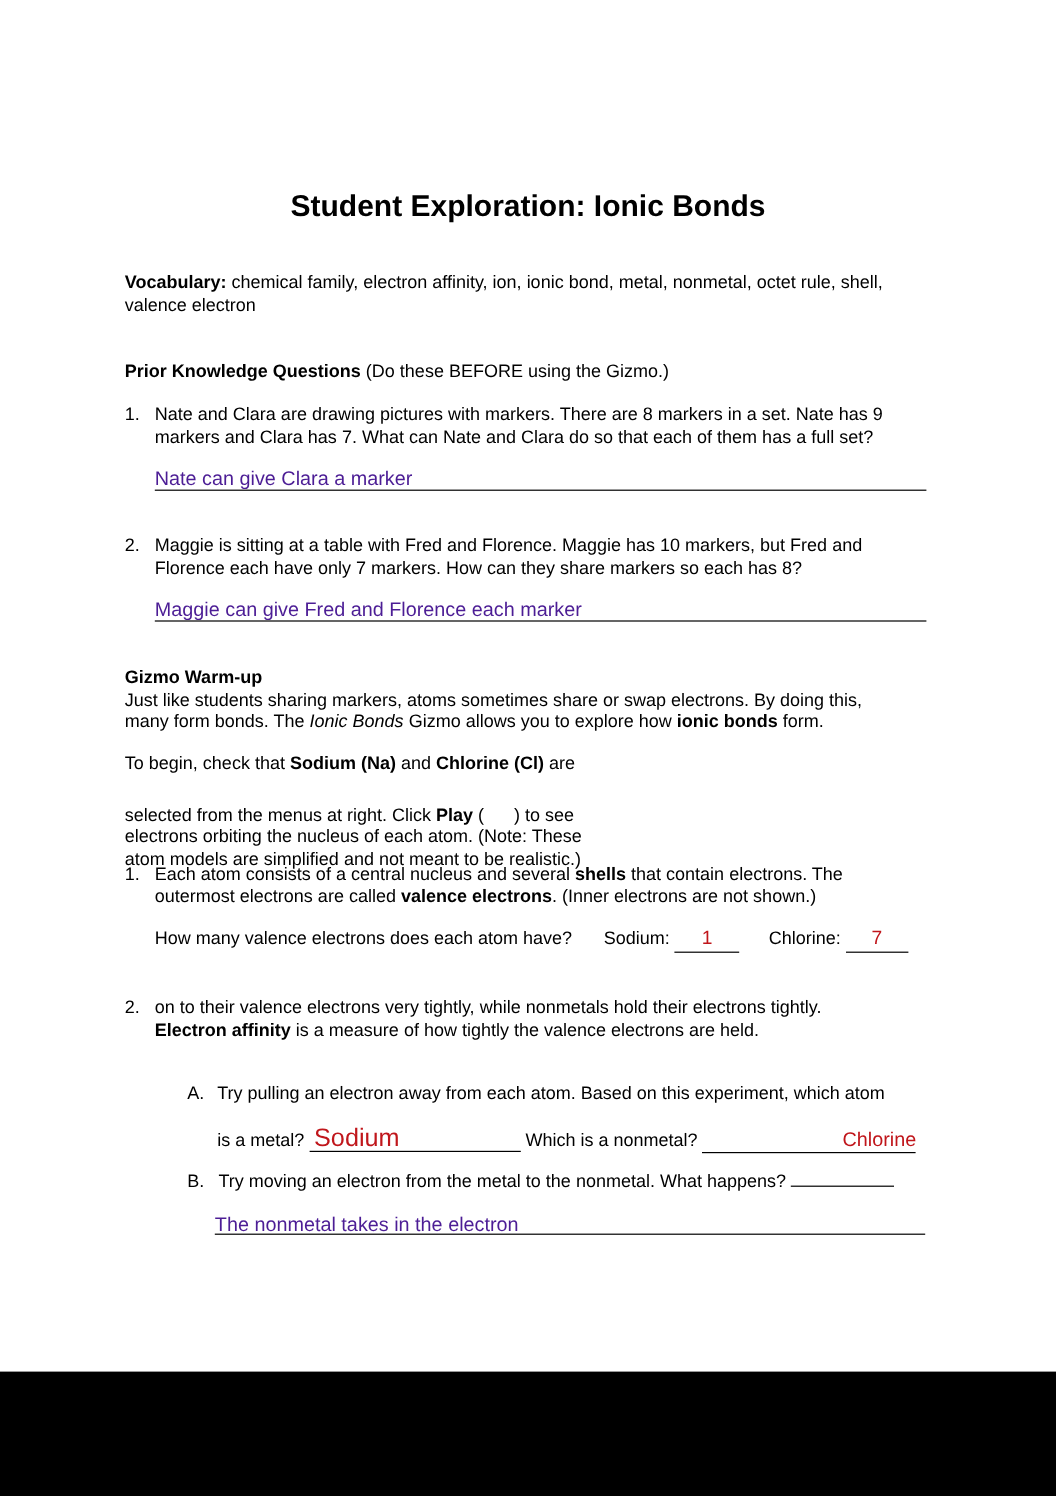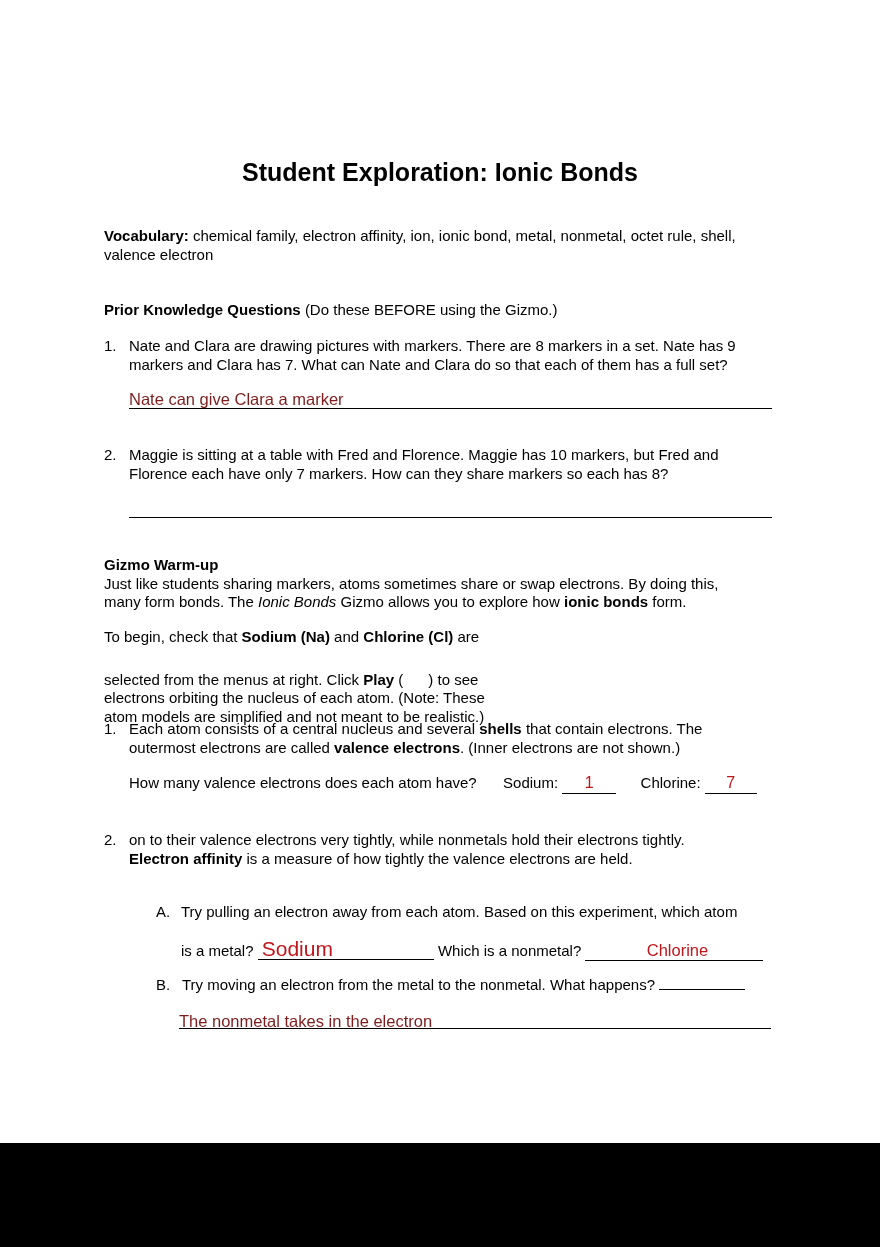--- a/index.html
+++ b/index.html
@@ -7,21 +7,21 @@
       width: 880px; height: 1247px; background: #ffffff; position: relative; overflow: hidden;
       font-family: "Liberation Sans", sans-serif; color: #000;
     }
     .page { position: absolute; left: 0; top: 0; width: 860px; height: 1143px; background: #fff; }
     .bottom-bar { position: absolute; left: 0; top: 1143px; width: 880px; height: 104px; background: #000; }
     .abs { position: absolute; }
     .title { left: 0; width: 880px; top: 158px; text-align: center; font-size: 25px; font-weight: bold; }
     .txt { font-size: 15px; line-height: 18.5px; }
     .b { font-weight: bold; }
     .i { font-style: italic; }
-    .ans { color: #7f1d1d; font-size: 16.5px; }
+    .ans { color: #4c1d95; font-size: 16.5px; }
     .line { position: absolute; height: 0; border-top: 1px solid #000; }
     .num { position: absolute; font-size: 15px; }
     .blank { display: inline-block; border-bottom: 1px solid #000; text-align: center; color: #c0161b; }
   </style>
 </head>
 <body>
 
 <div class="page">
 
   <div class="abs title">Student Exploration: Ionic Bonds</div>
@@ -41,20 +41,21 @@
     <div>markers and Clara has 7. What can Nate and Clara do so that each of them has a full set?</div>
   </div>
   <div class="abs ans" style="left:129px; top:390px;">Nate can give Clara a marker</div>
   <div class="line" style="left:129px; top:408px; width:643px;"></div>
 
   <div class="num" style="left:104px; top:446px;">2.</div>
   <div class="abs txt" style="left:129px; top:446px; width:660px;">
     <div>Maggie is sitting at a table with Fred and Florence. Maggie has 10 markers, but Fred and</div>
     <div>Florence each have only 7 markers. How can they share markers so each has 8?</div>
   </div>
+  <div class="abs ans" style="left:129px; top:499px;">Maggie can give Fred and Florence each marker</div>
   <div class="line" style="left:129px; top:517px; width:643px;"></div>
 
   <div class="abs txt" style="left:104px; top:556px; width:690px;">
     <div class="b">Gizmo Warm-up</div>
     <div>Just like students sharing markers, atoms sometimes share or swap electrons. By doing this,</div>
     <div><span>many form bonds. The </span><span class="i">Ionic Bonds</span><span> Gizmo allows you to explore how </span><span class="b">ionic bonds</span><span> form.</span></div>
   </div>
 
   <div class="abs txt" style="left:104px; top:628px; width:420px;">
     <div><span>To begin, check that </span><span class="b">Sodium (Na)</span><span> and </span><span class="b">Chlorine (Cl)</span><span> are</span></div>
@@ -83,21 +84,21 @@
     <div>on to their valence electrons very tightly, while nonmetals hold their electrons tightly.</div>
     <div><span class="b">Electron affinity</span><span> is a measure of how tightly the valence electrons are held.</span></div>
   </div>
 
   <div class="num" style="left:156px; top:903px;">A.</div>
   <div class="abs txt" style="left:181px; top:903px; white-space:nowrap;">Try pulling an electron away from each atom. Based on this experiment, which atom</div>
   <div class="abs txt" style="left:181px; top:940px; white-space:nowrap;">
     <span>is a metal?</span>
     <span class="blank" style="width:172px; text-align:left; padding-left:4px; font-size:21px;">Sodium</span>
     <span>Which is a nonmetal?</span>
-    <span class="blank" style="width:172px; text-align:center; padding-left:6px; font-size:16.5px;">Chlorine</span>
+    <span class="blank" style="width:172px; text-align:right; padding-left:6px; font-size:16.5px;">Chlorine</span>
   </div>
 
   <div class="num" style="left:156px; top:976px;">B.</div>
   <div class="abs txt" style="left:182px; top:976px; white-space:nowrap;">
     <span>Try moving an electron from the metal to the nonmetal. What happens?</span>
     <span class="blank" style="width:86px;"></span>
   </div>
   <div class="abs ans" style="left:179px; top:1012px; white-space:nowrap;">The nonmetal takes in the electron</div>
   <div class="line" style="left:179px; top:1028px; width:592px;"></div>
 

